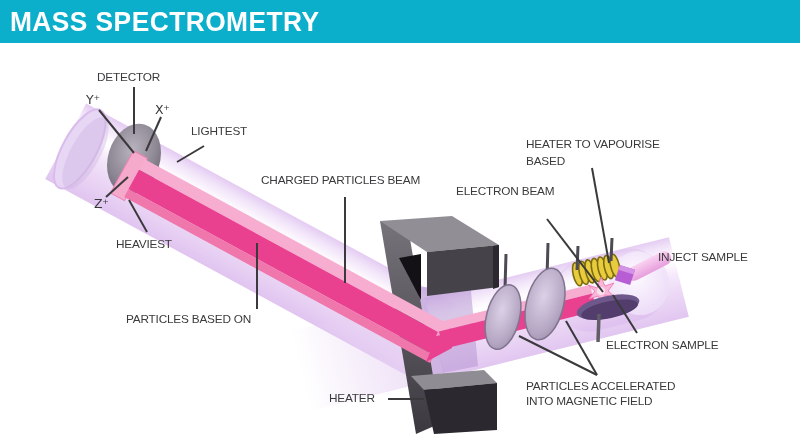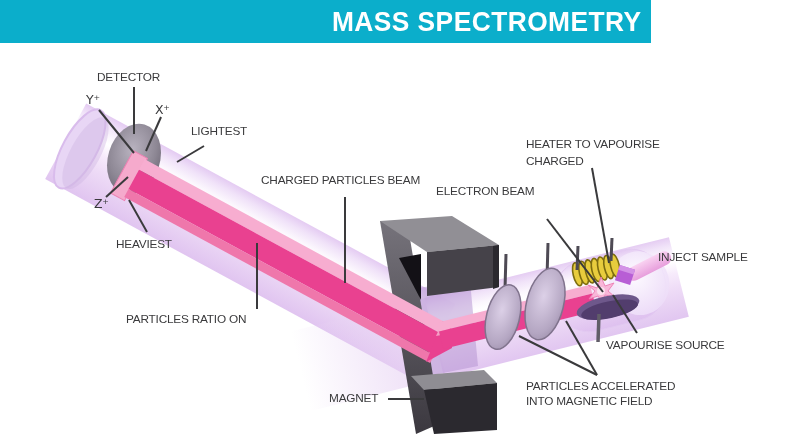--- a/index.html
+++ b/index.html
@@ -1,19 +1,19 @@
 <!DOCTYPE html>
 <html><head>
 <meta charset="utf-8">
 <style>
   html,body{margin:0;padding:0;background:#fff;}
   .stage{position:relative;width:800px;height:444px;overflow:hidden;background:#ffffff;
          font-family:"Liberation Sans",sans-serif;}
-  .header{position:absolute;top:0;left:0;width:651px;height:43px;background:#0BAECB;
-          display:flex;align-items:center;justify-content:flex-end;}
+  .header{position:absolute;top:0;left:0;width:800px;height:43px;background:#0BAECB;
+          display:flex;align-items:center;justify-content:flex-start;}
   .title{font-size:28px;font-weight:bold;color:#ffffff;letter-spacing:.5px;
          transform:scaleX(.94);white-space:nowrap;}
   .lbl{position:absolute;font-size:11.8px;font-weight:normal;color:#3A3A3C;
        letter-spacing:-.2px;white-space:nowrap;line-height:15px;}
   .ion{font-size:12.5px;font-family:"DejaVu Sans","Liberation Sans",sans-serif;}
   svg{position:absolute;top:0;left:0;}
 </style>
 </head>
 <body>
 
@@ -176,35 +176,35 @@
 
   <div class="lbl" style="left:97px;top:70px">DETECTOR</div>
   <div class="lbl ion" style="left:86px;top:92px">Y⁺</div>
   <div class="lbl ion" style="left:155px;top:102px">X⁺</div>
   <div class="lbl ion" style="left:94px;top:196px">Z⁺</div>
   <div class="lbl" style="left:191px;top:124px">LIGHTEST</div>
   <div class="lbl" style="left:116px;top:237px">HEAVIEST</div>
   <div class="lbl" style="left:261px;top:173px">CHARGED PARTICLES BEAM</div>
 
   <div class="lbl" style="left:126px;top:312px">
-    <div>PARTICLES RATIO ON</div>
-  </div>
-
-  <div class="lbl" style="left:329px;top:391px">MAGNET</div>
-
-  <div class="lbl" style="left:436px;top:183px;line-height:16px">
+    <div>PARTICLES BASED ON</div>
+  </div>
+
+  <div class="lbl" style="left:329px;top:391px">HEATER</div>
+
+  <div class="lbl" style="left:456px;top:183px;line-height:16px">
     <div>ELECTRON BEAM</div>
   </div>
 
   <div class="lbl" style="left:526px;top:136px;line-height:17px">
     <div>HEATER TO VAPOURISE</div>
-    <div>CHARGED</div>
+    <div>BASED</div>
   </div>
 
   <div class="lbl" style="left:658px;top:250px">INJECT SAMPLE</div>
-  <div class="lbl" style="left:606px;top:338px">VAPOURISE SOURCE</div>
+  <div class="lbl" style="left:606px;top:338px">ELECTRON SAMPLE</div>
 
   <div class="lbl" style="left:526px;top:379px">
     <div>PARTICLES ACCELERATED</div>
     <div>INTO MAGNETIC FIELD</div>
   </div>
 
 </div>
 
 </body></html>

